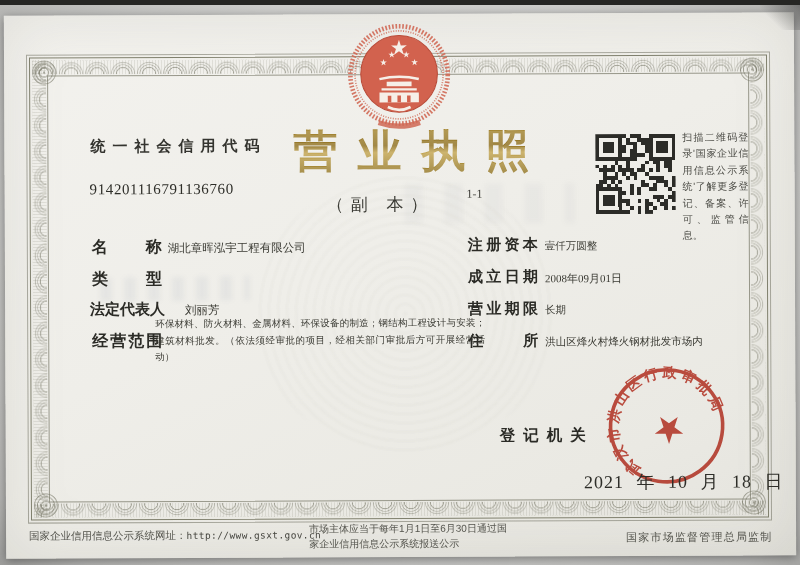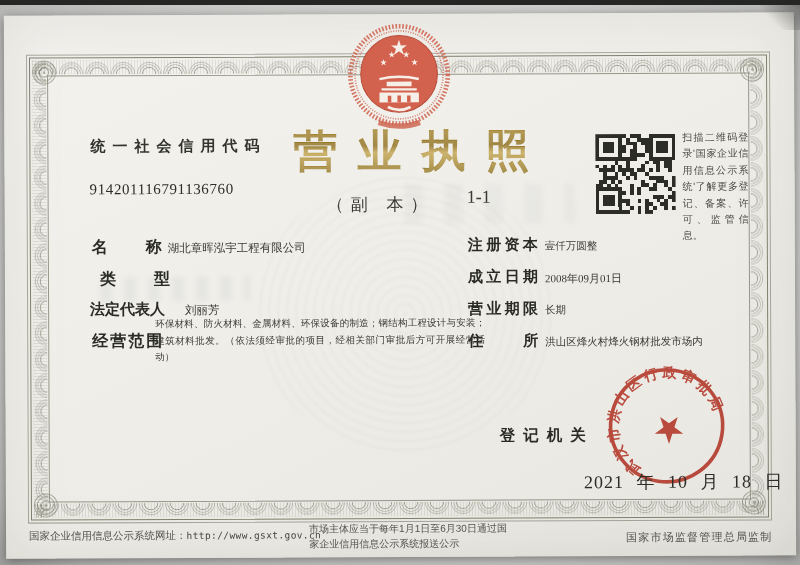--- a/index.html
+++ b/index.html
@@ -61,21 +61,21 @@
   .emblem { position:absolute; left:341px; top:6px; width:108px; height:116px; }
 
   .credit-label { left:86px; top:122px; font-size:15px; font-weight:700; letter-spacing:7px; color:#34342f; }
   .credit-code  { left:85px; top:141px; font-family:"Liberation Serif", serif; font-size:15px; letter-spacing:.6px; color:#2e2e29;margin-top:25px; }
 
   .title { left:262px; top:108px; width:310px; text-align:center; font-size:44px; font-weight:700; letter-spacing:20px;
     background:linear-gradient(180deg,#b1933e 0%, #927427 40%, #c4a755 52%, #85691c 100%);
     -webkit-background-clip:text; background-clip:text; color:transparent;
     text-shadow:0 1px 0 rgba(255,255,255,.15); }
   .subtitle { left:322px; top:179px; width:170px; text-align:left; font-size:17px; letter-spacing:7px; color:#3b3b35; font-weight:500; }
-  .pageno { left:462px; top:173px; font-family:"Liberation Serif", serif; font-size:18px; color:#3a3a34; }
+  .pageno { left:462px; top:173px; font-family:"Liberation Serif", serif; font-size:12px; color:#3a3a34; }
 
   .qr { position:absolute; left:591px; top:121px; width:80px; height:80px; }
   .qr-caption { left:678px; top:117px; width:66px; font-size:10px; line-height:16.4px; color:#4b4b45;
     text-align:justify; white-space:normal; }
 
   .lbl { display:inline-block; text-align:justify; text-align-last:justify; font-weight:600; color:#2b2b26; }
   .lbl-l { font-size:16px; }
   .lbl-r { font-size:15px; }
   .val { font-family:"Liberation Serif", serif; color:#3a3a33; }
 
@@ -288,21 +288,21 @@
         <rect x="8" y="64" width="12" height="12"></rect>
       </g>
     </svg>
   <div class="abs qr-caption">扫描二维码登录'国家企业信用信息公示系统'了解更多登记、备案、许可、监管信息。</div>
 
   <div class="abs" style="left:87px; top:222px;">
     <span class="lbl lbl-l" style="width:70px;">名称</span>
   </div>
   <div class="abs val" style="left:163px; top:226px; font-size:11.5px;">湖北章晖泓宇工程有限公司</div>
 
-  <div class="abs" style="left:87px; top:254px;margin-left:8px;">
+  <div class="abs" style="left:87px; top:254px;">
     <span class="lbl lbl-l" style="width:70px;">类型</span>
   </div>
 
   <div class="abs" style="left:85px; top:285px;">
     <span class="lbl lbl-l" style="width:74px; font-size:15px;">法定代表人</span>
   </div>
   <div class="abs val" style="left:180px; top:288px; font-size:11.5px;">刘丽芳</div>
 
   <div class="abs" style="left:87px; top:316px;">
     <span class="lbl lbl-l" style="width:70px;">经营范围</span>

